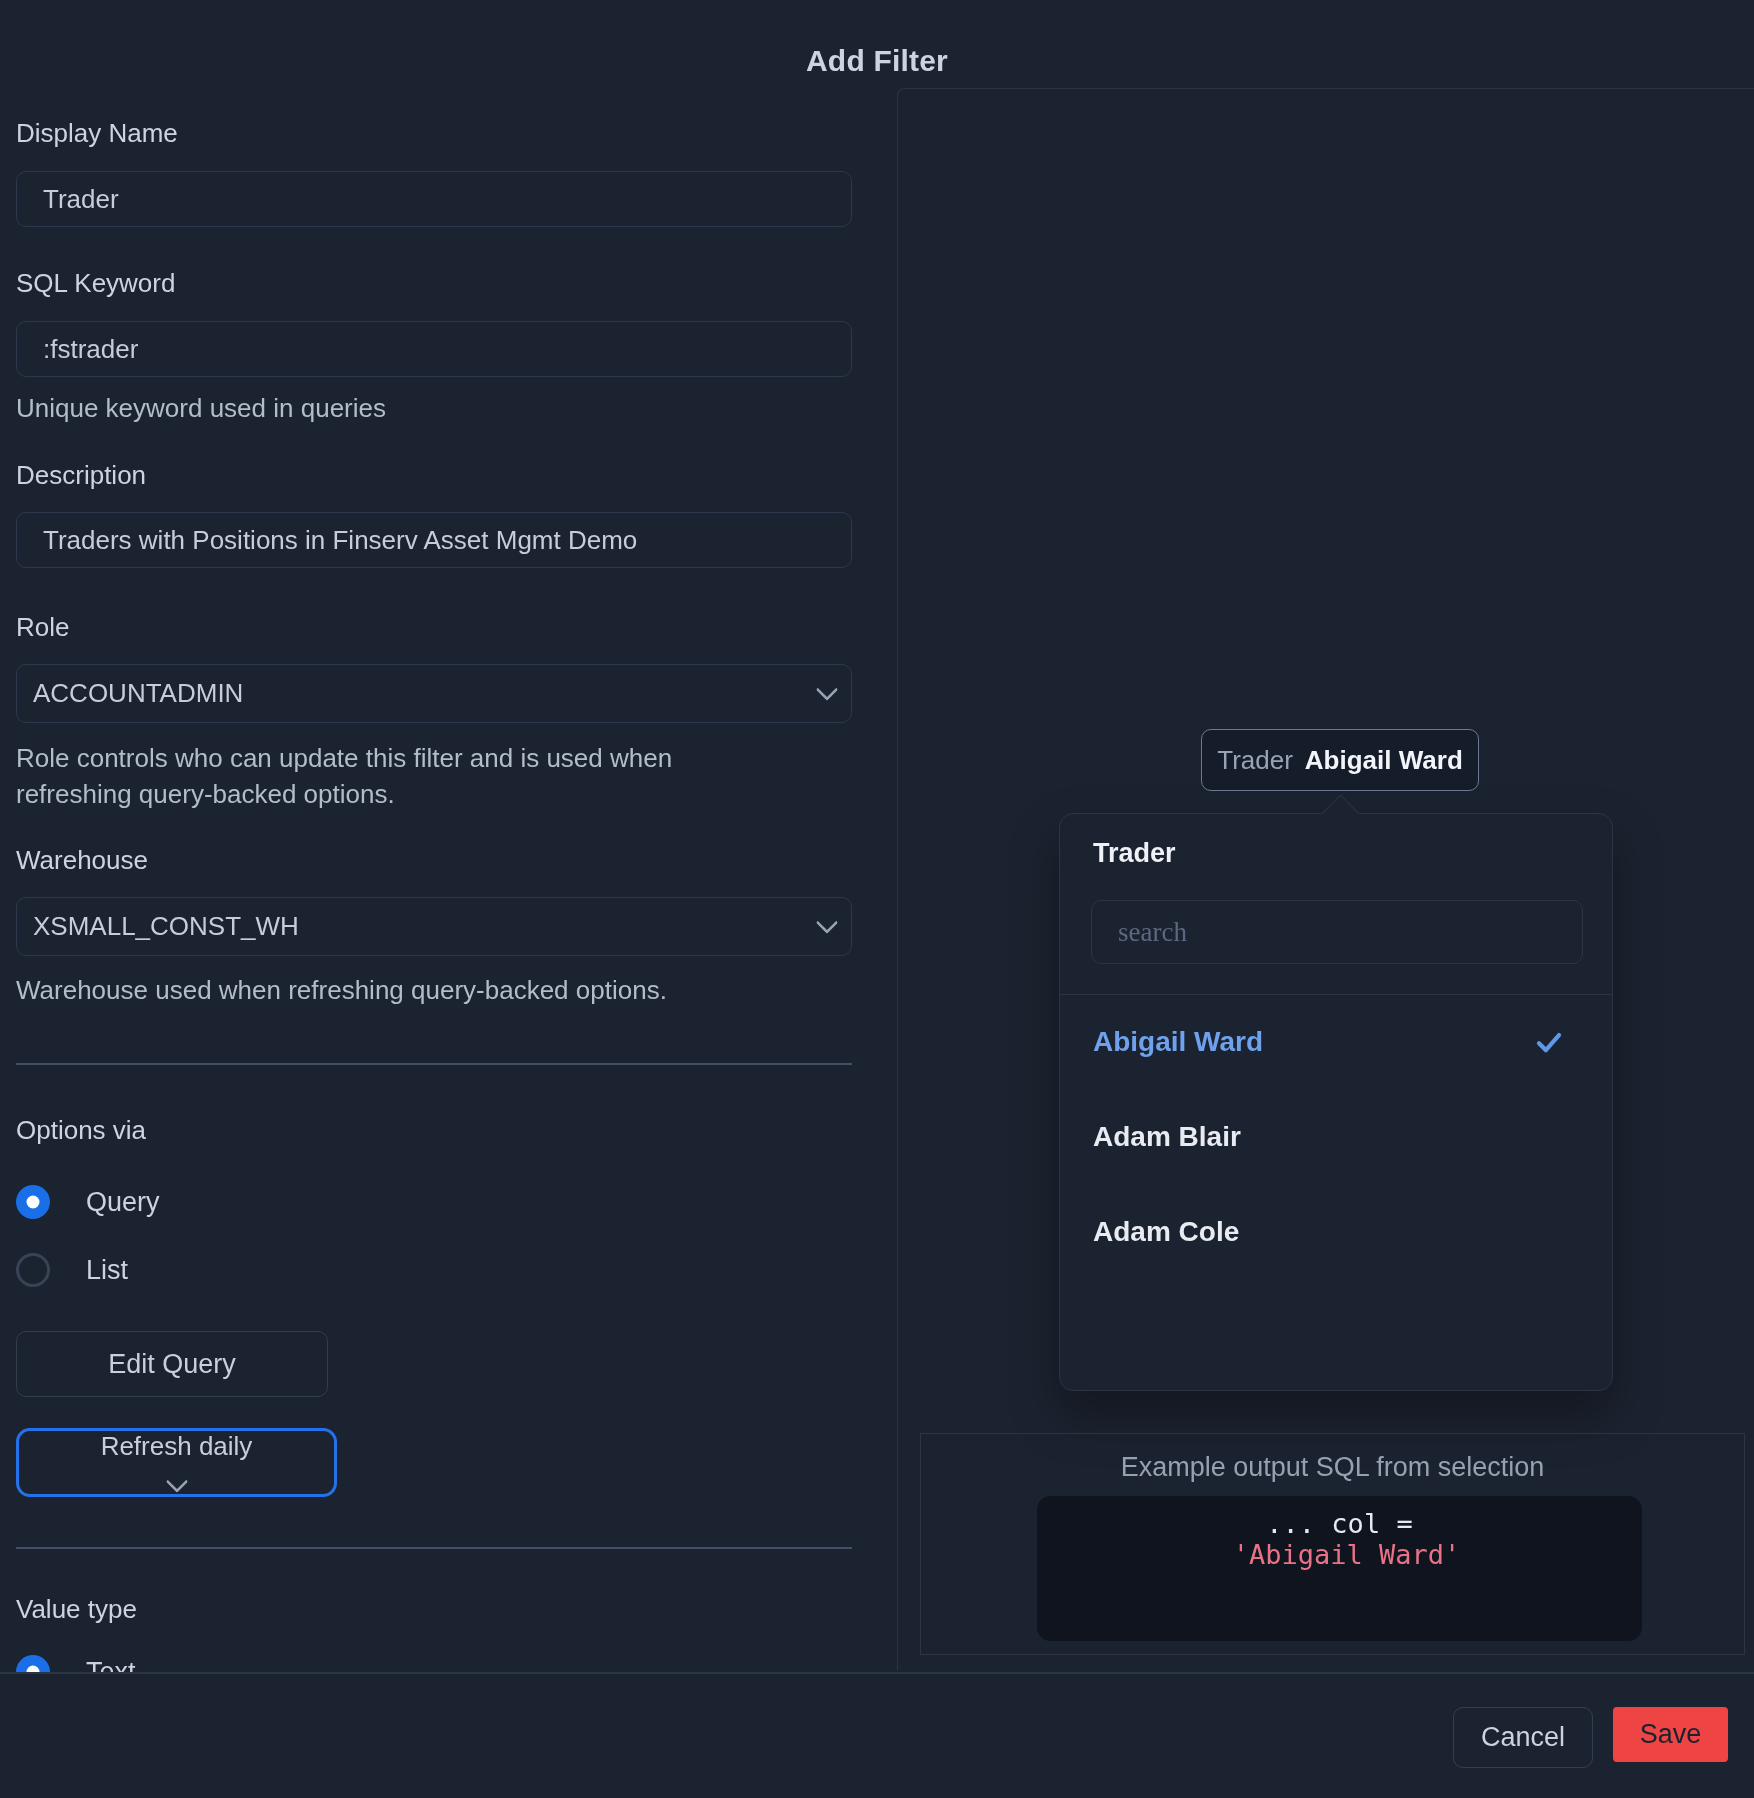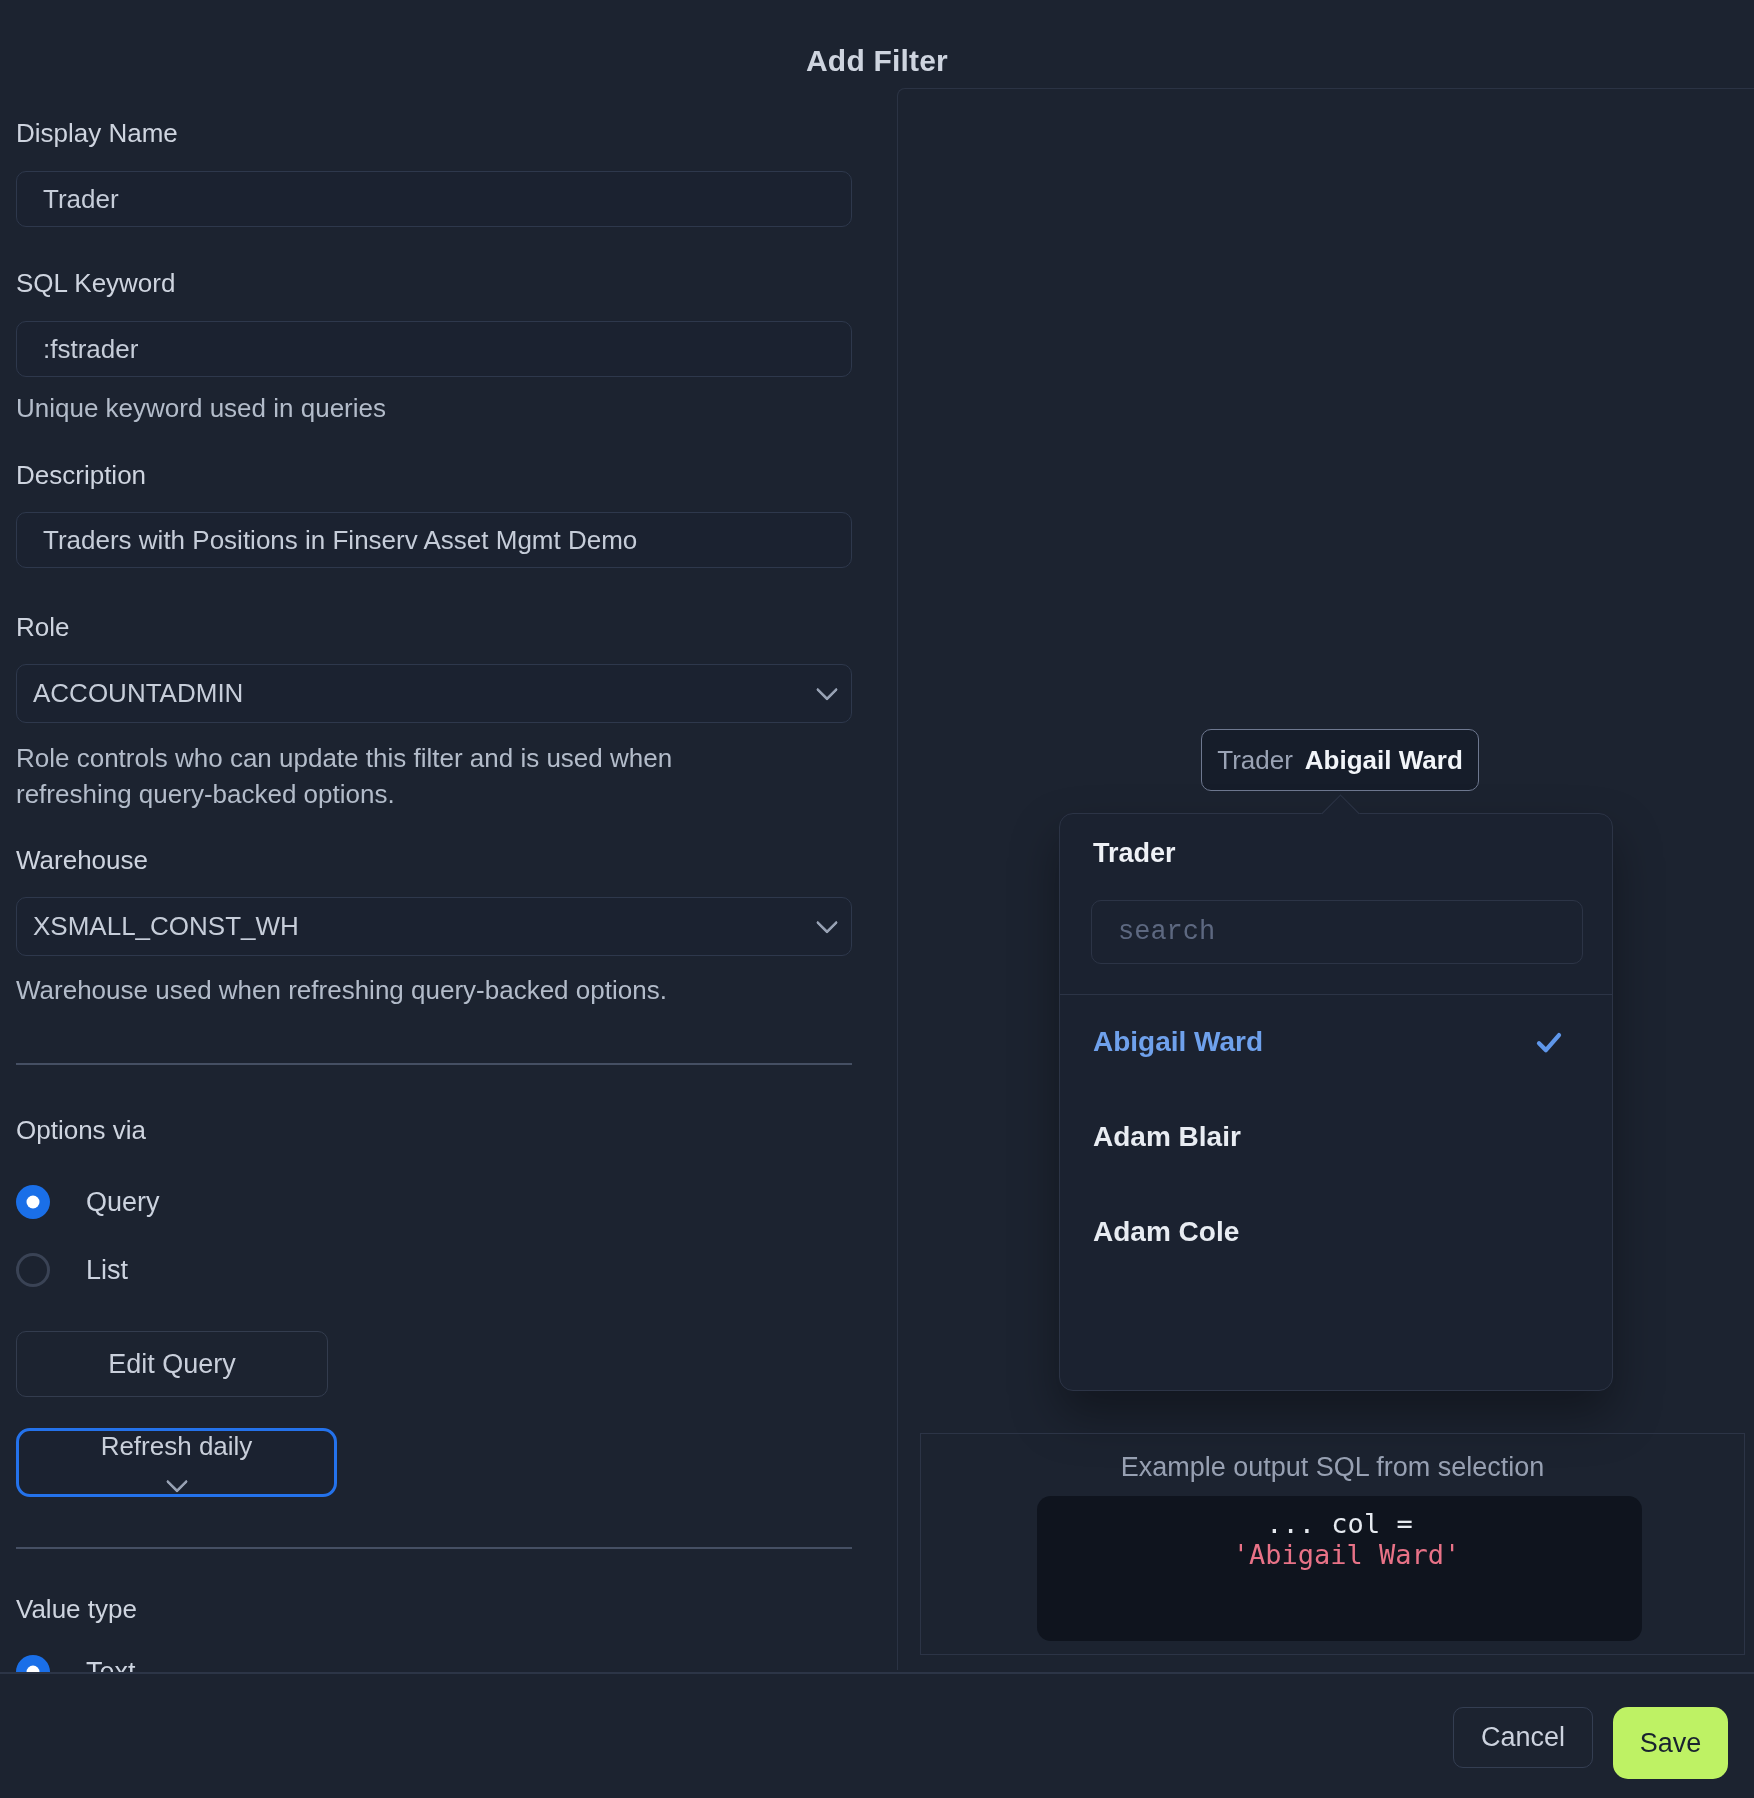--- a/index.html
+++ b/index.html
@@ -130,21 +130,21 @@
   .dd-header {
     position: absolute; left: 33px; top: 24px;
     font-size: 27px; font-weight: 700; color: #eef1f6;
   }
   .dd-search {
     position: absolute; left: 31px; top: 86px;
     width: 492px; height: 64px;
     background: transparent;
     border: 1px solid #2c3446; border-radius: 10px;
     color: #c6cdd9; font-size: 27px;
-    font-family: Liberation Mono, monospace;
+    font-family: Liberation Serif, serif;
     padding: 0 26px; outline: none;
   }
   .dd-search::placeholder { color: #5d6880; }
   .dd-divider {
     position: absolute; left: 0; top: 180px; width: 100%; height: 0;
     border-top: 1px solid #2c3446;
   }
   .dd-item {
     position: absolute; left: 0; width: 100%; height: 95px;
     display: flex; align-items: center; justify-content: space-between;
@@ -187,23 +187,23 @@
     position: absolute; left: 1453px; top: 1707px;
     width: 140px; height: 61px;
     background: transparent;
     border: 1px solid #343e52; border-radius: 10px;
     color: #ccd2de; font-size: 27px;
     font-family: "Liberation Sans", sans-serif;
     cursor: pointer;
   }
   .footer-btn-save {
     position: absolute; left: 1613px; top: 1707px;
-    width: 115px; height: 72px;
-    background: #bef264;
-    border: none; border-radius: 15px;
+    width: 115px; height: 55px;
+    background: #ef4444;
+    border: none; border-radius: 4px;
     color: #19222f; font-size: 27px; font-weight: 500;
     font-family: "Liberation Sans", sans-serif;
     cursor: pointer;
   }
 </style>
 </head>
 <body>
 
 <div class="page">
 

